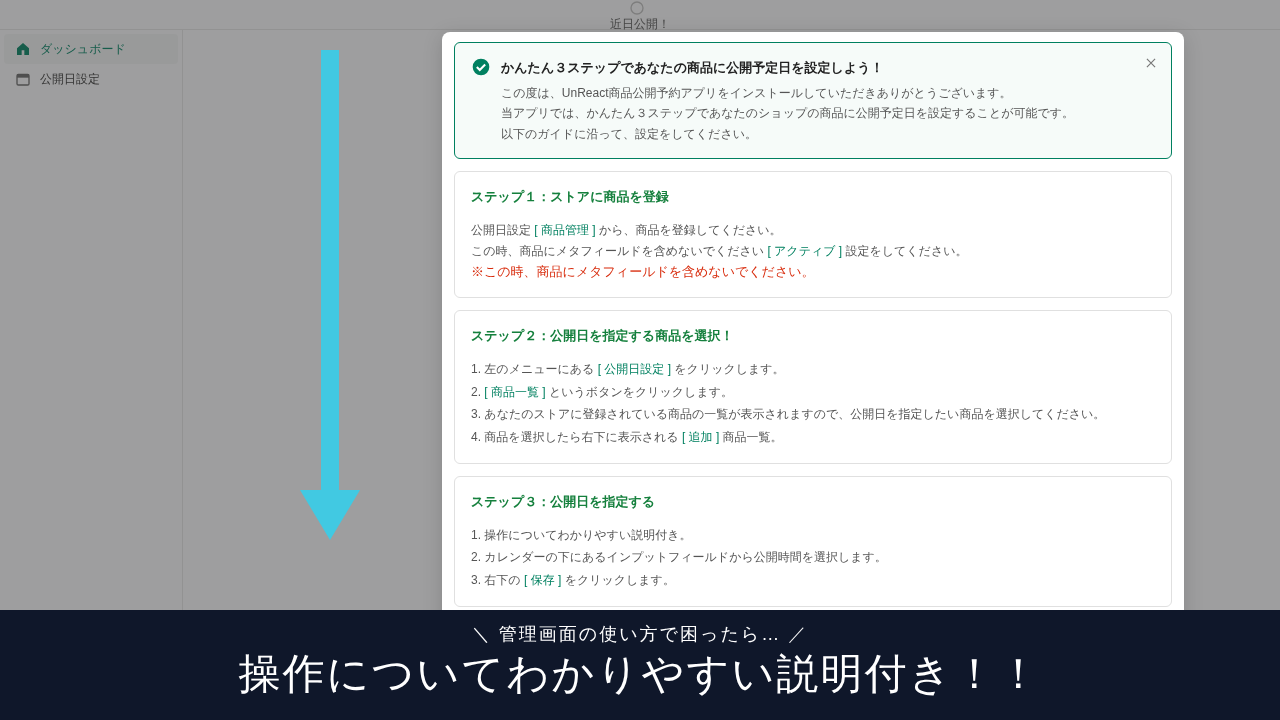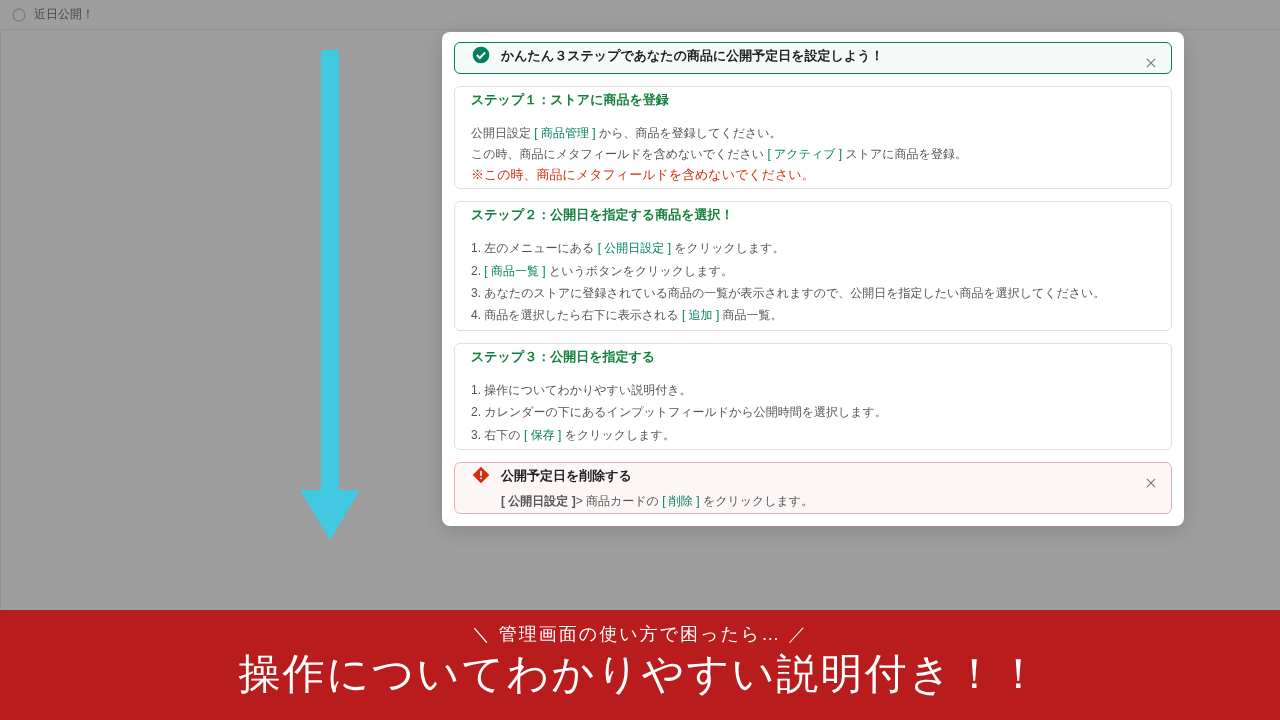--- a/index.html
+++ b/index.html
@@ -19,20 +19,21 @@
     }
     .header {
       height: 30px;
       background: #f6f6f7;
       display: flex;
       align-items: center;
       padding: 0 10px;
       font-size: 12px;
       color: #555;
       border-bottom: 1px solid #e0e0e0;
+      flex-direction: column;
     }
     .header-icon {
       width: 18px;
       height: 18px;
       margin-right: 6px;
       display: inline-flex;
       align-items: center;
       justify-content: center;
     }
     .body-row {
@@ -102,21 +103,21 @@
       width: 742px;
       background: #fff;
       border-radius: 8px;
       z-index: 10;
       padding: 10px 12px 0 12px;
       box-shadow: 0 4px 20px rgba(0,0,0,0.15);
     }
     .card {
       border: 1px solid #e0e0e0;
       border-radius: 6px;
-      padding: 2px 16px;
+      padding: 14px 16px;
       margin-bottom: 12px;
       font-size: 12px;
       line-height: 1.7;
       position: relative;
     }
     .card.green-border {
       border-color: #008060;
       background: #f6fbf9;
     }
     .card.red-border {
@@ -172,21 +173,21 @@
       font-weight: 600;
       font-size: 13px;
       margin-bottom: 12px;
       color: #15803d;
     }
     .banner {
       position: absolute;
       left: 0;
       bottom: 0;
       width: 100%;
-      background: #b91c1c;
+      background: #0f172a;
       z-index: 20;
       text-align: center;
       padding: 12px 0 18px 0;
     }
     .banner-small {
       color: #fff;
       font-size: 18px;
       letter-spacing: 2px;
     }
     .banner-large {
@@ -209,20 +210,39 @@
 <div class="app">
   <div class="header">
     <span class="header-icon">
       <svg viewBox="0 0 24 24" width="16" height="16">
           <circle cx="12" cy="12" r="9" fill="none" stroke="#bbb" stroke-width="2"></circle>
         </svg>
     </span>
     <span>近日公開！</span>
   </div>
   <div class="body-row">
+    <div class="sidebar">
+      <div class="sidebar-item active">
+        <span class="side-icon">
+          <svg viewBox="0 0 24 24" width="16" height="16">
+              <path d="M3 11 L12 3 L21 11 V21 H14 V14 H10 V21 H3 Z" fill="#008060"></path>
+            </svg>
+        </span>
+        <span>ダッシュボード</span>
+      </div>
+      <div class="sidebar-item">
+        <span class="side-icon">
+          <svg viewBox="0 0 24 24" width="16" height="16">
+              <rect x="3" y="5" width="18" height="16" rx="2" fill="none" stroke="#666" stroke-width="2"></rect>
+              <rect x="3" y="5" width="18" height="5" fill="#666"></rect>
+            </svg>
+        </span>
+        <span>公開日設定</span>
+      </div>
+    </div>
     <div class="main"></div>
   </div>
 </div>
 
 <div class="dim-overlay"></div>
 
 <svg class="arrow" viewBox="0 0 60 490">
   <line class="arrow-line" x1="30" y1="0" x2="30" y2="450"></line>
   <polygon class="arrow-head" points="30,490 0,440 60,440"></polygon>
 </svg>
@@ -237,29 +257,34 @@
     </div>
     <div class="card-title-row">
       <span class="check-icon">
         <svg viewBox="0 0 24 24" width="20" height="20">
             <circle cx="12" cy="12" r="10" fill="#008060"></circle>
             <path d="M7 12 L10.5 15.5 L17 9" stroke="#fff" stroke-width="2.5" fill="none"></path>
           </svg>
       </span>
       <div>
         <div class="card-title">かんたん３ステップであなたの商品に公開予定日を設定しよう！</div>
+        <div class="card-body">
+          <div>この度は、UnReact商品公開予約アプリをインストールしていただきありがとうございます。</div>
+          <div>当アプリでは、かんたん３ステップであなたのショップの商品に公開予定日を設定することが可能です。</div>
+          <div>以下のガイドに沿って、設定をしてください。</div>
+        </div>
       </div>
     </div>
   </div>
 
   <div class="card">
     <div class="step-heading">ステップ１：ストアに商品を登録</div>
     <div class="card-body">
       <div><span>公開日設定 </span><span class="link-green">[ 商品管理 ]</span><span> から、商品を登録してください。</span></div>
-      <div><span>この時、商品にメタフィールドを含めないでください </span><span class="link-green">[ アクティブ ]</span><span> ストアに商品を登録。</span></div>
+      <div><span>この時、商品にメタフィールドを含めないでください </span><span class="link-green">[ アクティブ ]</span><span> 設定をしてください。</span></div>
       <div class="note-red">※この時、商品にメタフィールドを含めないでください。</div>
     </div>
   </div>
 
   <div class="card">
     <div class="step-heading">ステップ２：公開日を指定する商品を選択！</div>
     <div class="card-body">
       <ol>
         <li><span>左のメニューにある </span><span class="link-green">[ 公開日設定 ]</span><span> をクリックします。</span></li>
         <li><span class="link-green">[ 商品一覧 ]</span><span> というボタンをクリックします。</span></li>

